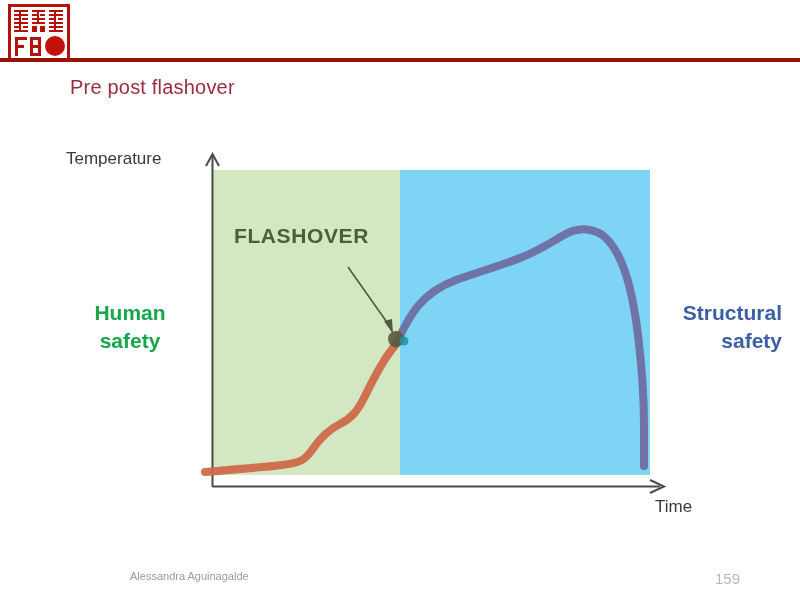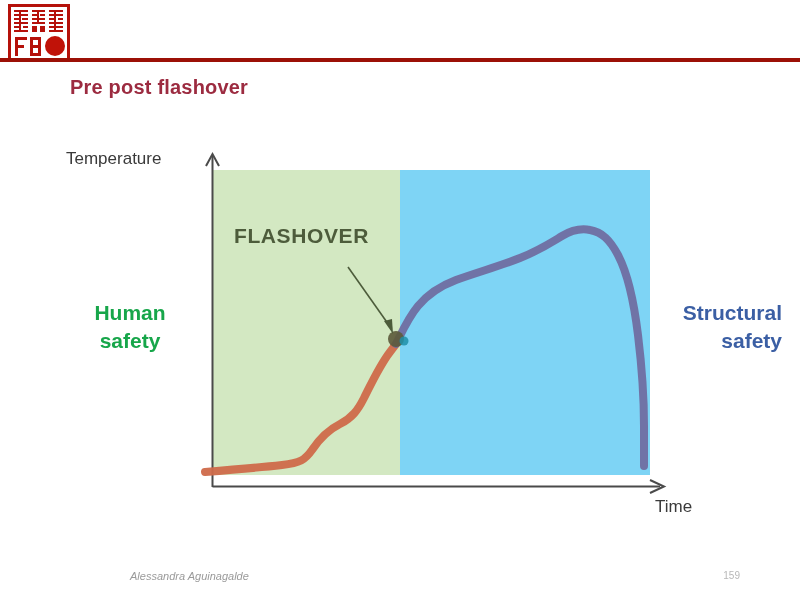--- a/index.html
+++ b/index.html
@@ -43,21 +43,21 @@
     overflow: hidden;
   }
   #brand-logo svg { display: block; }
 
   
   #page-title {
     position: absolute;
     left: 70px;
     top: 76px;
     font-size: 20px;
-    font-weight: bold;
+    font-weight: normal;
     color: #9c2b40;
     letter-spacing: 0.2px;
     white-space: nowrap;
   }
 
   
   #chart-figure {
     position: absolute;
     left: 0;
     top: 110px;
@@ -92,29 +92,28 @@
     width: 800px;
     height: 30px;
   }
   #footer-author {
     position: absolute;
     left: 130px;
     top: 0px;
     font-size: 11px;
     color: #9a9a9a;
     white-space: nowrap;
-    font-style: italic;
   }
   #footer-pagenum {
     position: absolute;
     left: 700px;
     top: 0px;
     width: 40px;
     text-align: right;
-    font-size: 10px;
+    font-size: 15px;
     color: #b8b8b8;
   }
 </style>
 </head>
 <body>
 
 <div id="slide-header">
 
   <div id="brand-logo">
     <svg width="56" height="52" viewBox="0 0 56 52">

